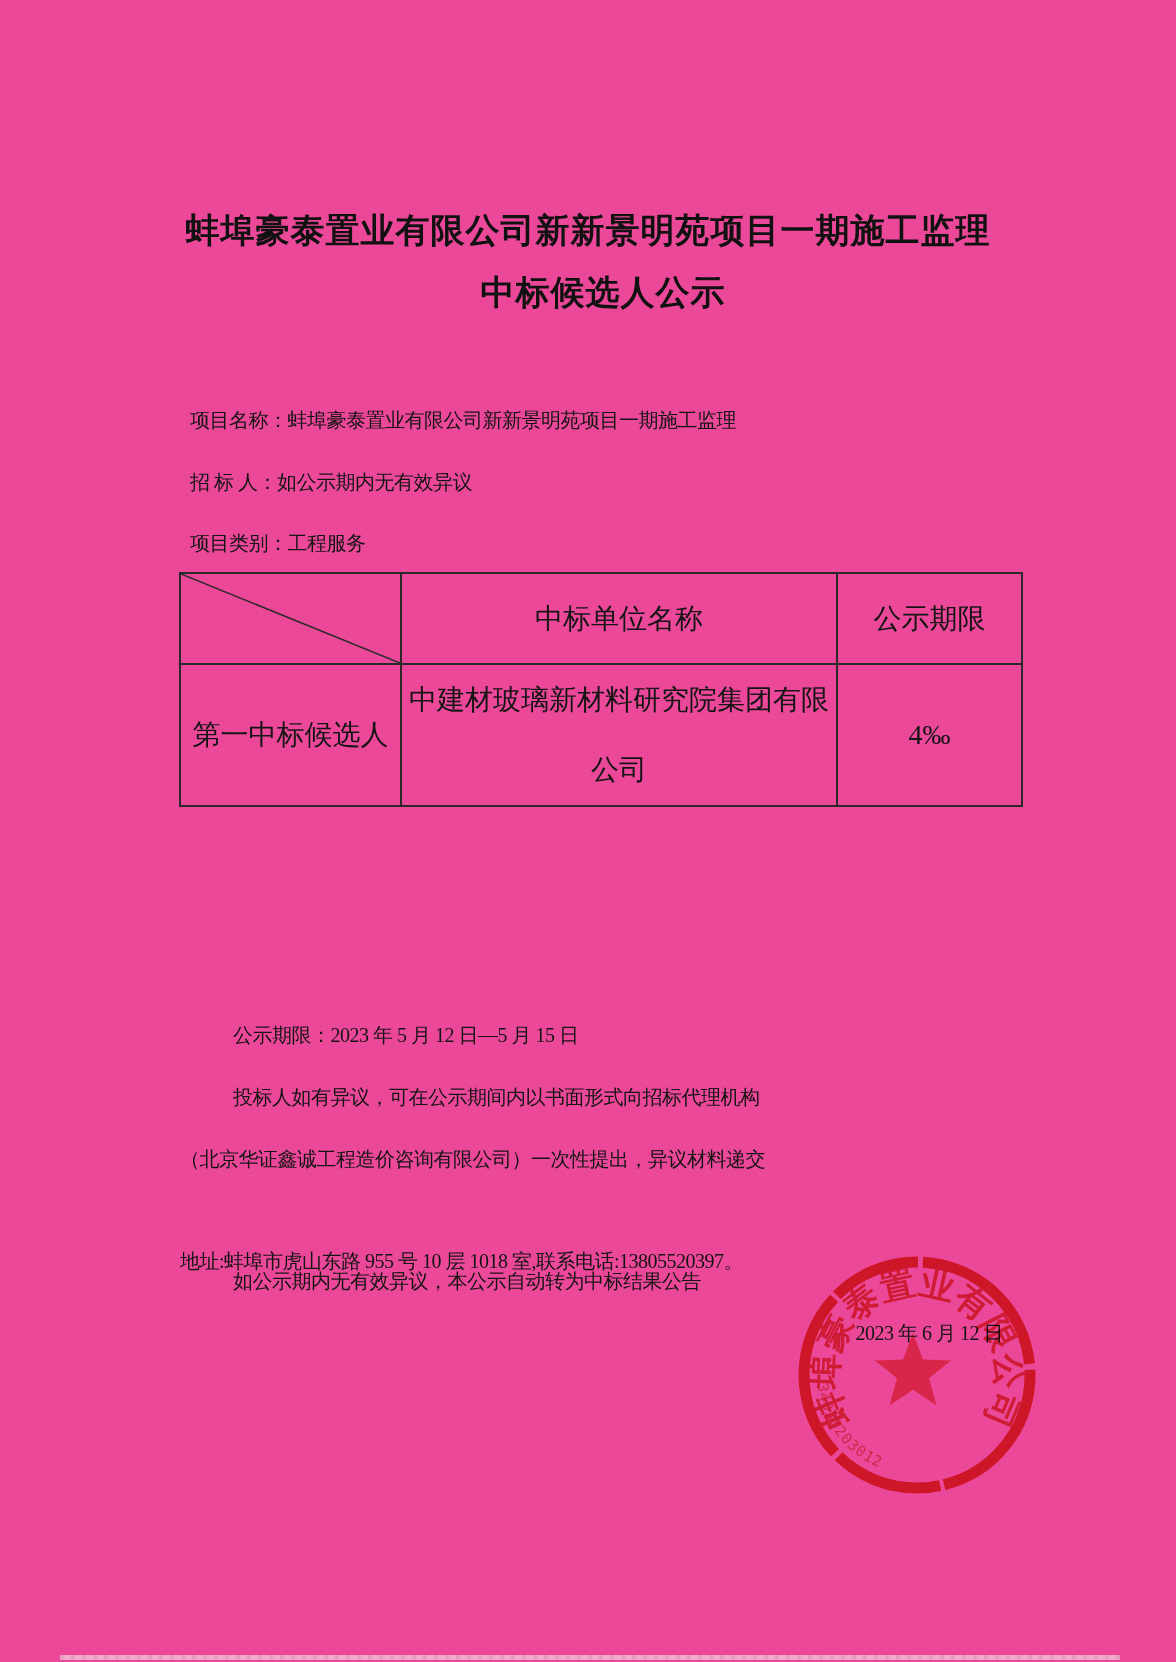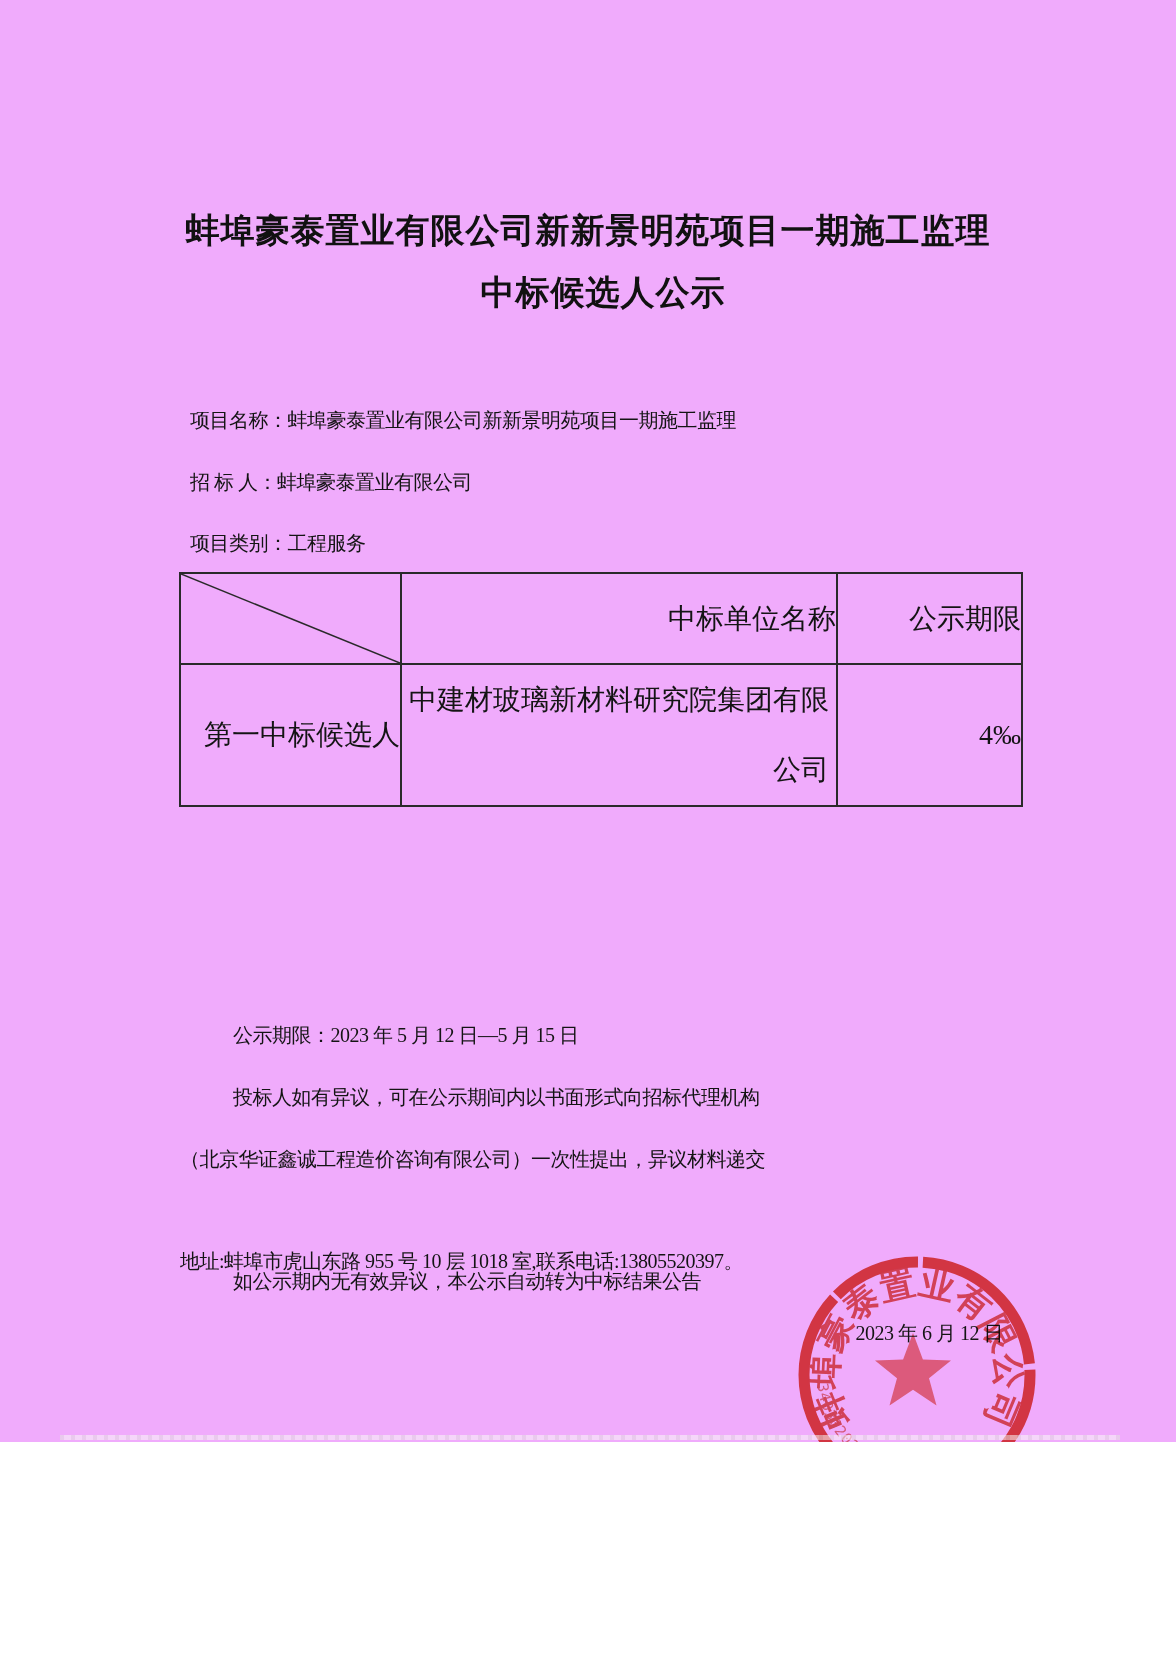--- a/index.html
+++ b/index.html
@@ -1,19 +1,19 @@
 <!DOCTYPE html>
 <html><head>
 <meta charset="utf-8">
 <style>
   html,body{margin:0;padding:0;background:#ffffff;}
   .page{
     position:relative;
-    width:1176px;height:1442px;
-    background:#f0abfc;
+    width:1176px;height:1662px;
+    background:#ec4899;
     overflow:hidden;
     font-family:"Liberation Serif","DejaVu Serif",serif;
     color:#161616;
   }
   .abs{position:absolute;white-space:nowrap;}
   .title{
     width:1176px;text-align:center;
     font-size:34px;font-weight:bold;
     line-height:48px;letter-spacing:1px;
     color:#111;
@@ -21,21 +21,21 @@
   .bodyline{
     font-size:20px;line-height:34px;letter-spacing:-0.5px;color:#141414;
   }
   .doc-table{
     position:absolute;left:179px;top:572px;
     width:836px;border-collapse:collapse;table-layout:fixed;
     font-size:28px;color:#141414;
   }
   .doc-table td{
     border:2px solid #2a2a2a;
-    text-align:right;vertical-align:middle;
+    text-align:center;vertical-align:middle;
     padding:0;
     margin-left:35px;
   }
   .col-rank{width:219px;}
   .col-company{width:434px;}
   .col-rate{width:183px;}
   .diag-cell{position:relative;}
   .diag-cell svg{position:absolute;left:0;top:0;width:100%;height:100%;display:block;}
   .company-wrap{width:420px;margin:0 auto;white-space:normal;line-height:70px;}
   .stamp{
@@ -50,21 +50,21 @@
 </style>
 </head>
 <body>
 
 <div class="page">
 
   <div class="abs title" style="top:207px;left:0;">蚌埠豪泰置业有限公司新新景明苑项目一期施工监理</div>
   <div class="abs title" style="top:269px;left:15px;">中标候选人公示</div>
 
   <div class="abs bodyline" style="left:190px;top:403px;">项目名称：蚌埠豪泰置业有限公司新新景明苑项目一期施工监理</div>
-  <div class="abs bodyline" style="left:190px;top:465px;">招 标 人：蚌埠豪泰置业有限公司</div>
+  <div class="abs bodyline" style="left:190px;top:465px;">招 标 人：如公示期内无有效异议</div>
   <div class="abs bodyline" style="left:190px;top:526px;">项目类别：工程服务</div>
 
   <table class="doc-table">
     <tbody>
         <tr style="height:91px;">
       <td class="col-rank diag-cell">
         <svg viewBox="0 0 219 91" preserveAspectRatio="none">
           <line x1="0" y1="0" x2="219" y2="91" stroke="#2a2a2a" stroke-width="1.6"></line>
         </svg>
       </td>

